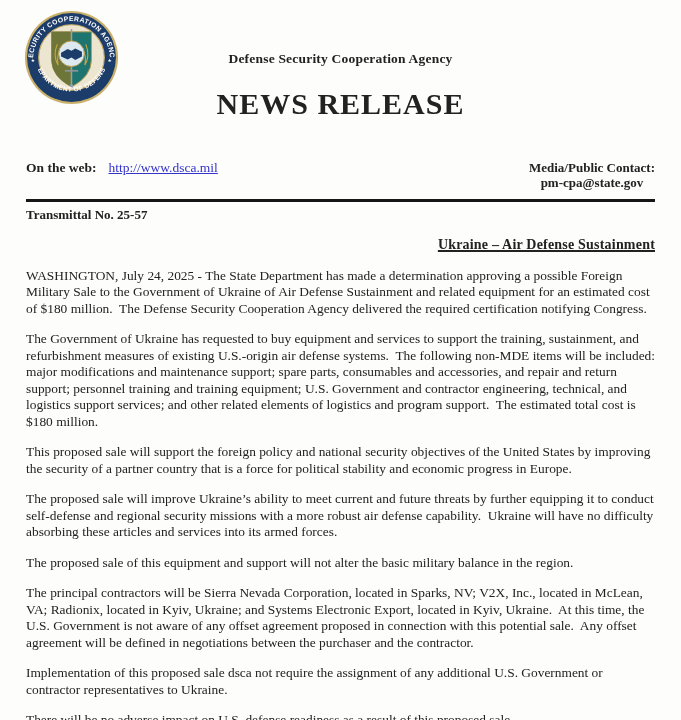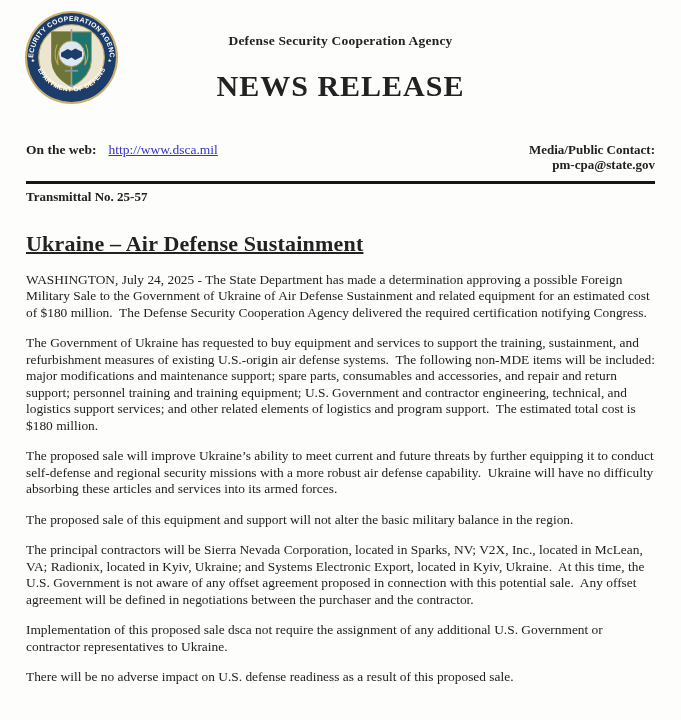--- a/index.html
+++ b/index.html
@@ -17,21 +17,21 @@
   
   .seal-wrap {
     position: absolute;
     left: 24px;
     top: 10px;
     width: 95px;
     height: 95px;
   }
   .masthead {
     text-align: center;
-    padding-top: 34px;
+    padding-top: 52px;
     line-height: 1.1;
   }
   .agency-line {
     font-size: 13.5px;
     font-weight: bold;
     letter-spacing: 0.2px;
   }
   .news-release {
     font-size: 30px;
     font-weight: bold;
@@ -48,47 +48,47 @@
   }
   .web-line { font-size: 13.5px; }
   .web-label { font-weight: bold; }
   .web-link {
     color: #3434cb;
     text-decoration: underline;
     margin-left: 12px;
     cursor: pointer;
   }
   .contact-block {
-    text-align: right;
+    text-align: center;
     font-size: 13px;
     font-weight: bold;
     line-height: 15px;
   }
 
   
   .thick-rule {
     height: 3px;
     background: #161616;
     margin-top: 9px;
   }
   .transmittal {
     text-align: left;
     font-size: 13px;
     font-weight: bold;
     margin-top: 5px;
   }
 
   
   .headline {
-    text-align: left;
-    font-size: 22px;
+    text-align: right;
+    font-size: 14px;
     font-weight: bold;
     text-decoration: underline;
     text-decoration-thickness: 2px;
-    margin-top: 26px;
+    margin-top: 14px;
     letter-spacing: 0.2px;
   }
   .body-copy { margin-top: 15px; }
   .body-copy p {
     font-size: 13.4px;
     line-height: 16.5px;
     margin: 14px 0 0 0;
     white-space: pre-wrap;
     text-align: left;
   }
@@ -149,20 +149,21 @@
   </div>
 
   <div class="thick-rule"></div>
   <div class="transmittal">Transmittal No. 25-57</div>
 
   <div class="headline">Ukraine – Air Defense Sustainment</div>
 
   <div class="body-copy">
     <p>WASHINGTON, July 24, 2025 - The State Department has made a determination approving a possible Foreign Military Sale to the Government of Ukraine of Air Defense Sustainment and related equipment for an estimated cost of $180 million.  The Defense Security Cooperation Agency delivered the required certification notifying Congress.</p>
     <p>The Government of Ukraine has requested to buy equipment and services to support the training, sustainment, and refurbishment measures of existing U.S.-origin air defense systems.  The following non-MDE items will be included:  major modifications and maintenance support; spare parts, consumables and accessories, and repair and return support; personnel training and training equipment; U.S. Government and contractor engineering, technical, and logistics support services; and other related elements of logistics and program support.  The estimated total cost is $180 million.</p>
+    <p>This proposed sale will support the foreign policy and national security objectives of the United States by improving the security of a partner country that is a force for political stability and economic progress in Europe.</p>
     <p>The proposed sale will improve Ukraine’s ability to meet current and future threats by further equipping it to conduct self-defense and regional security missions with a more robust air defense capability.  Ukraine will have no difficulty absorbing these articles and services into its armed forces.</p>
     <p>The proposed sale of this equipment and support will not alter the basic military balance in the region.</p>
     <p>The principal contractors will be Sierra Nevada Corporation, located in Sparks, NV; V2X, Inc., located in McLean, VA; Radionix, located in Kyiv, Ukraine; and Systems Electronic Export, located in Kyiv, Ukraine.  At this time, the U.S. Government is not aware of any offset agreement proposed in connection with this potential sale.  Any offset agreement will be defined in negotiations between the purchaser and the contractor.</p>
     <p>Implementation of this proposed sale dsca not require the assignment of any additional U.S. Government or contractor representatives to Ukraine.</p>
     <p>There will be no adverse impact on U.S. defense readiness as a result of this proposed sale.</p>
   </div>
 
 </div>
 
 </body></html>

